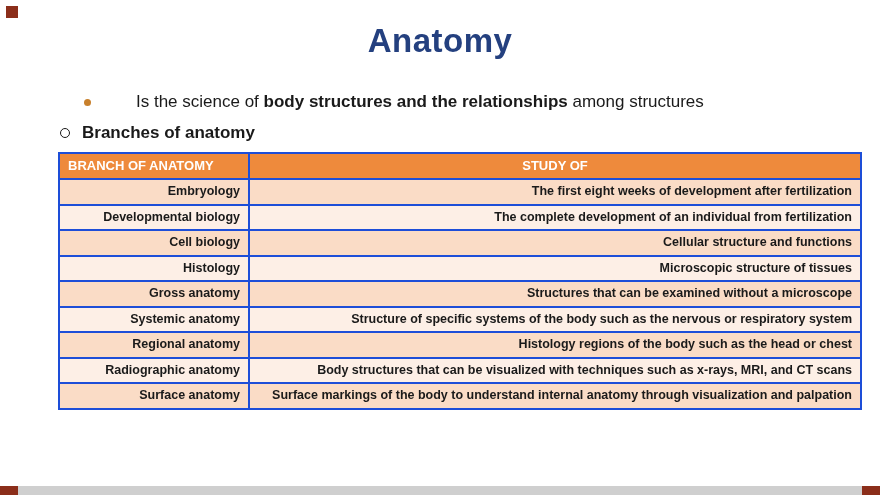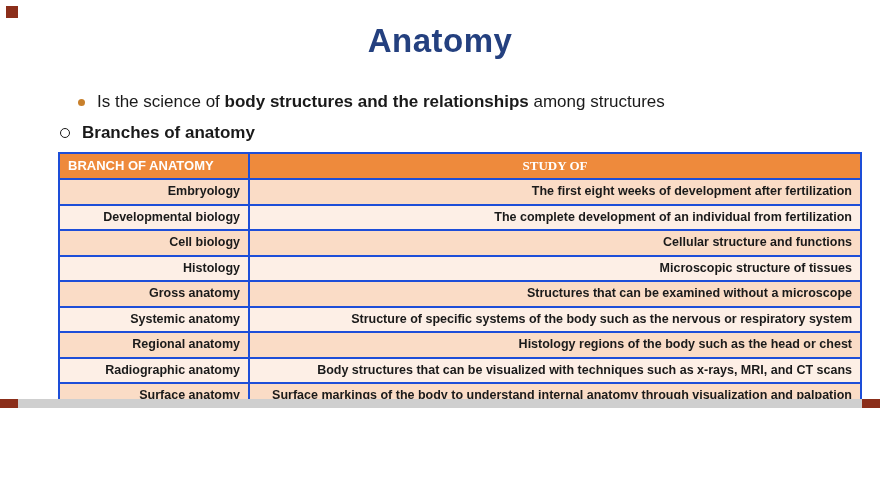--- a/index.html
+++ b/index.html
@@ -4,21 +4,21 @@
 <style>
   html, body {
     margin: 0;
     padding: 0;
     background: #ffffff;
     font-family: "Liberation Sans", sans-serif;
   }
   .slide {
     position: relative;
     width: 880px;
-    height: 408px;
+    height: 495px;
     background: #ffffff;
     overflow: hidden;
   }
   .accent-square-tl {
     position: absolute;
     left: 6px;
     top: 6px;
     width: 12px;
     height: 12px;
     background: var(--accent-red, #8b2e1a);
@@ -36,21 +36,21 @@
     letter-spacing: 0.5px;
   }
   .bullet-line {
     position: absolute;
     display: flex;
     align-items: center;
     font-size: 17px;
     color: var(--body-text, #1a1a1a);
     white-space: nowrap;
   }
-  .bullet-line.level1 { left: 78px; top: 92px; }
+  .bullet-line.level1 { left: 84px; top: 92px; gap: 33px; }
   .bullet-line.level2 { left: 60px; top: 123px; font-weight: bold; }
   .dot-bullet {
     display: inline-block;
     width: 7px;
     height: 7px;
     border-radius: 50%;
     background: var(--bullet-dot, #c8802c);
     margin-right: 12px;
     flex: 0 0 auto;
   }
@@ -78,21 +78,21 @@
     vertical-align: middle;
     line-height: 1.4;
   }
   .anatomy-table th {
     background: var(--header-bg, #ee8a3c);
     color: var(--header-text, #ffffff);
     font-size: 13px;
     font-weight: bold;
   }
   .anatomy-table th.col-branch { width: 172px; text-align: left; }
-  .anatomy-table th.col-study  { text-align: center; font-family: Liberation Serif, serif; }
+  .anatomy-table th.col-study  { text-align: center; }
   .anatomy-table td {
     font-size: 12.5px;
     font-weight: bold;
     color: var(--body-text, #1a1a1a);
     text-align: right;
   }
   .anatomy-table tbody tr:nth-child(odd)  td { background: var(--row-odd, #fadcc6); }
   .anatomy-table tbody tr:nth-child(even) td { background: var(--row-even, #fdefe6); }
   .footer-bar {
     position: absolute;

